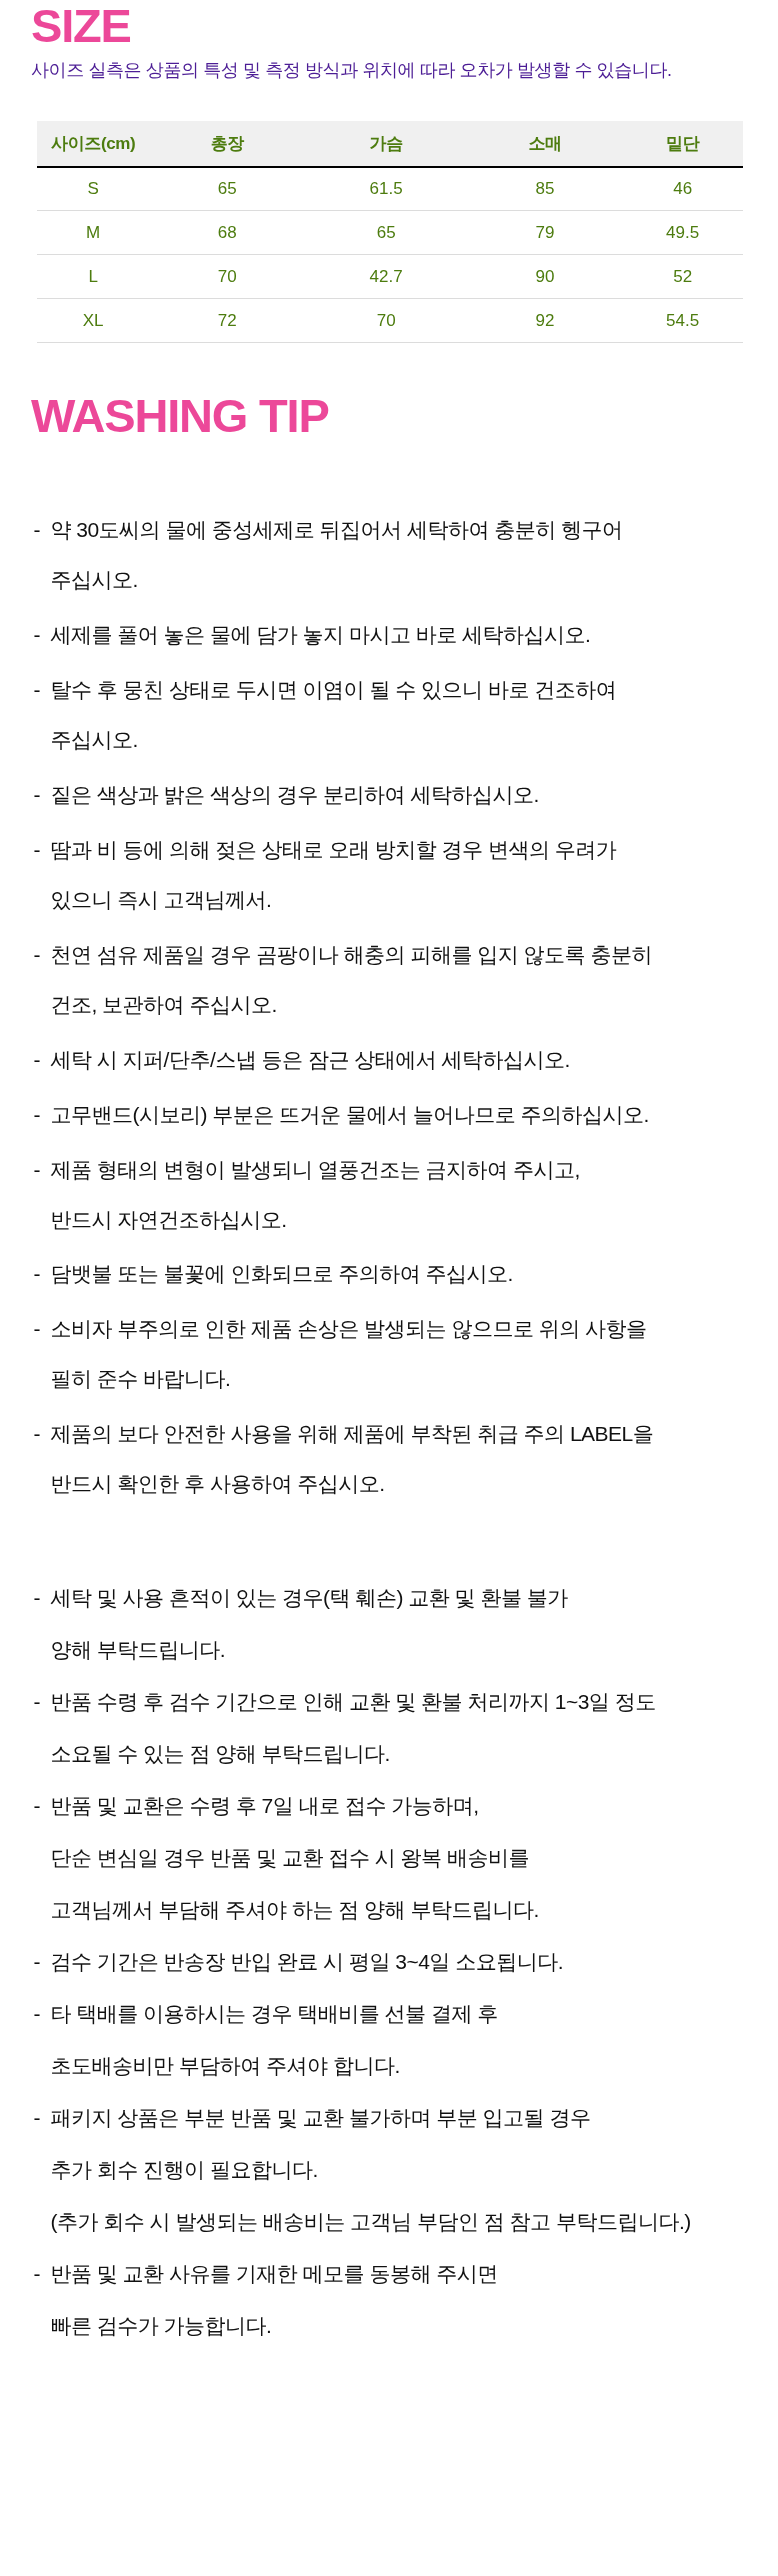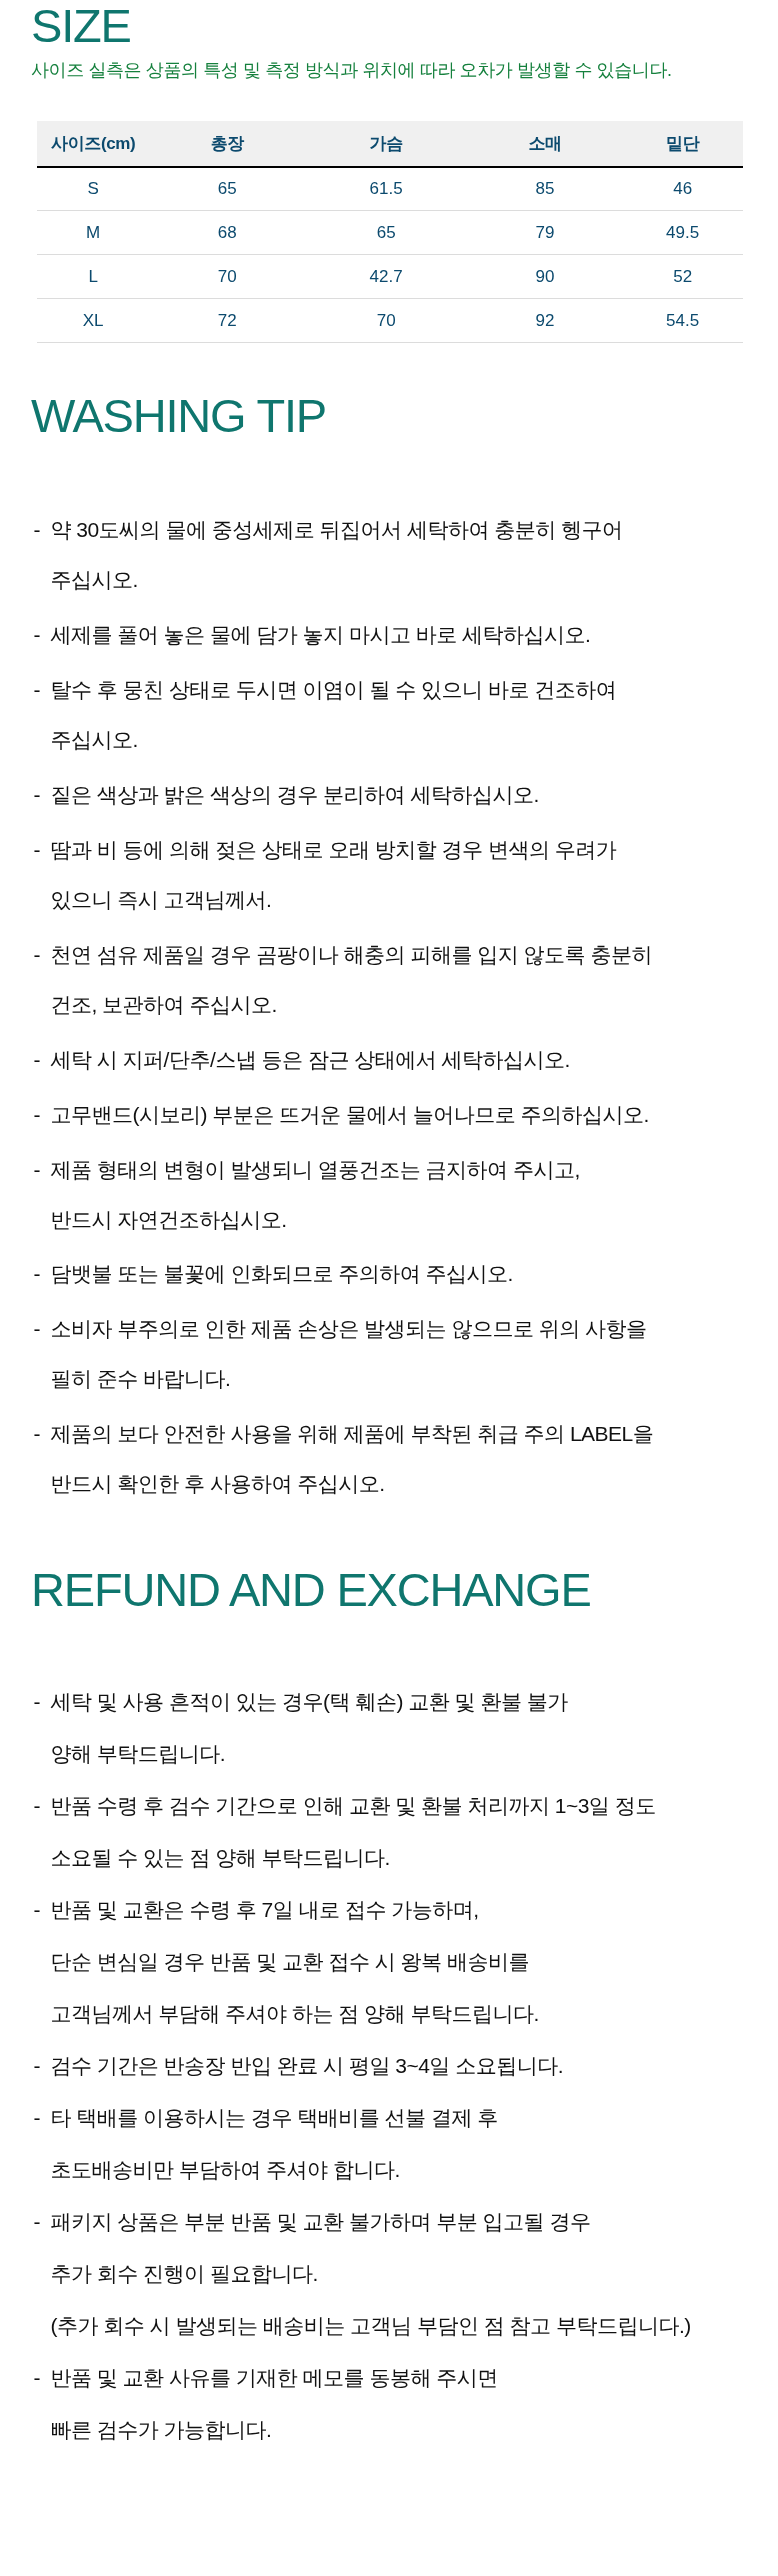--- a/index.html
+++ b/index.html
@@ -5,34 +5,34 @@
   * { margin:0; padding:0; box-sizing:border-box; }
   html,body { background:#ffffff; }
   body {
     width:778px; min-height:2576px;
     font-family:"Liberation Sans","DejaVu Sans",sans-serif;
     color:#111111;
   }
   .page { padding:0 31px 49px 31px; }
 
   .sec-title {
-    font-size:47px; line-height:47px; font-weight:400;
-    color:#0f766e; letter-spacing:-1.2px;
+    font-size:47px; line-height:47px; font-weight:700;
+    color:#ec4899; letter-spacing:-1.2px;
   }
   .size-title { padding-top:1.6px; }
 
   .size-subtitle {
     margin-top:11.3px; font-size:18px; line-height:21px;
-    color:#15803d; letter-spacing:-0.4px;
+    color:#4c1d95; letter-spacing:-0.4px;
   }
 
   .size-table {
     margin-top:40px; margin-left:5.7px;
     width:706px; border-collapse:collapse;
-    font-size:17px; color:#0c4a6e; table-layout:fixed;
+    font-size:17px; color:#4d7c0f; table-layout:fixed;
   }
   .size-table col.c1 { width:16%; }
   .size-table col.c2 { width:22%; }
   .size-table col.c3 { width:23%; }
   .size-table col.c4 { width:22%; }
   .size-table col.c5 { width:17%; }
   .size-table thead th {
     background:#f0f0f0; border-bottom:2.4px solid #000000;
     height:46px; font-weight:700; text-align:center; letter-spacing:-0.4px;
   }
@@ -189,21 +189,20 @@
 
         <div class="tip-item">
           <span class="marker">-</span>
           <span class="tip-text">제품의 보다 안전한 사용을 위해 제품에 부착된 취급 주의 LABEL을
 반드시 확인한 후 사용하여 주십시오.</span>
         </div>
       </div>
   </section>
 
   <section>
-    <h2 class="sec-title refund-title">REFUND AND EXCHANGE</h2>
     <div class="tip-list refund-list">
 
         <div class="tip-item">
           <span class="marker">-</span>
           <span class="tip-text">세탁 및 사용 흔적이 있는 경우(택 훼손) 교환 및 환불 불가
 양해 부탁드립니다.</span>
         </div>
 
         <div class="tip-item">
           <span class="marker">-</span>

